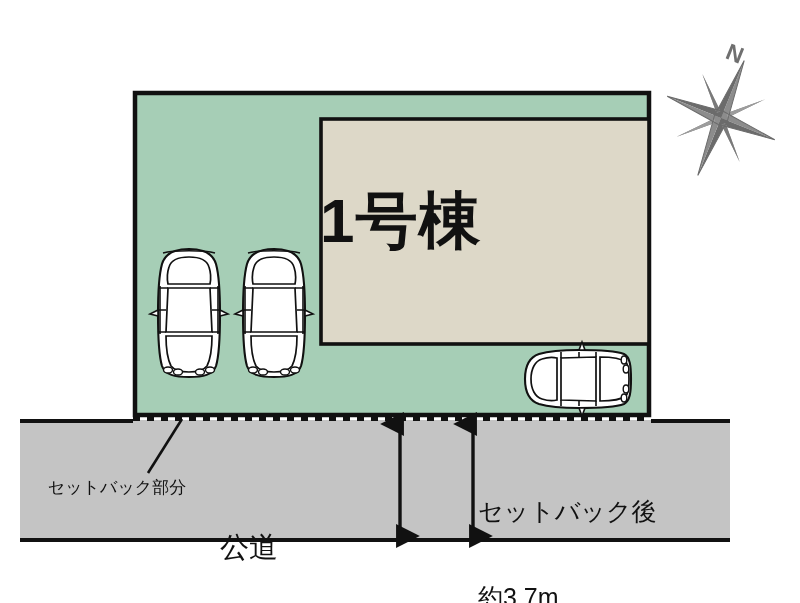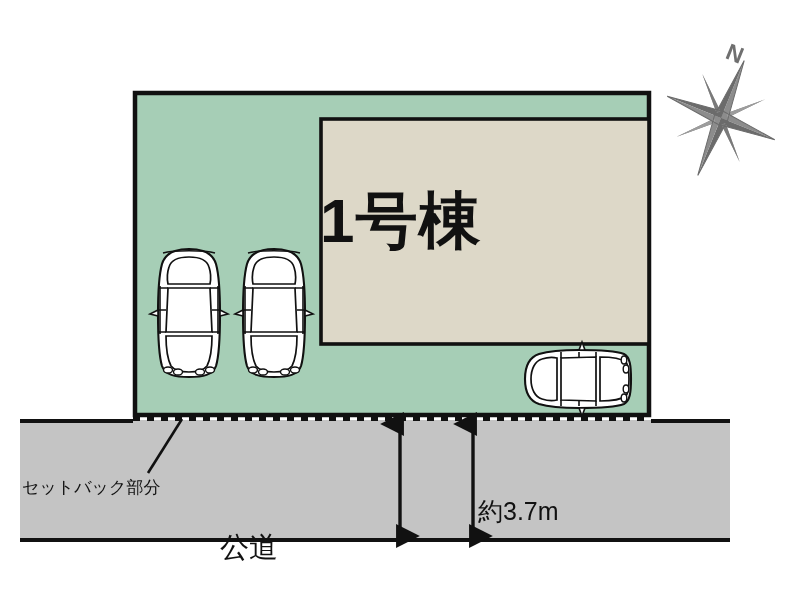--- a/index.html
+++ b/index.html
@@ -52,21 +52,21 @@
     top: 440px;
     width: 200px;
     font-size: 25px;
     font-weight: 400;
   }
   #setback-part-label {
     left: 22px;
     top: 478px;
     width: 190px;
     font-size: 17px;
-    text-align: left;
+    text-align: center;
   }
   #compass-n-label {
     left: 726px;
     top: 44px;
     width: 36px;
     font-size: 23px;
     font-weight: 700;
     color: #6f6f6f;
     transform: rotate(22deg);
     text-align: left;
@@ -218,20 +218,21 @@
   </svg>
 
   <div class="lbl" id="building-label">1号棟</div>
 
   <div class="lbl" id="road-label">
     <div>公道</div>
     
   </div>
 
   <div class="lbl" id="setback-after-label">
+    <div>セットバック後</div>
     <div>約3.7m</div>
     
   </div>
 
   <div class="lbl" id="setback-part-label">セットバック部分</div>
 
   <div class="lbl" id="compass-n-label">N</div>
 
 </div>
 

